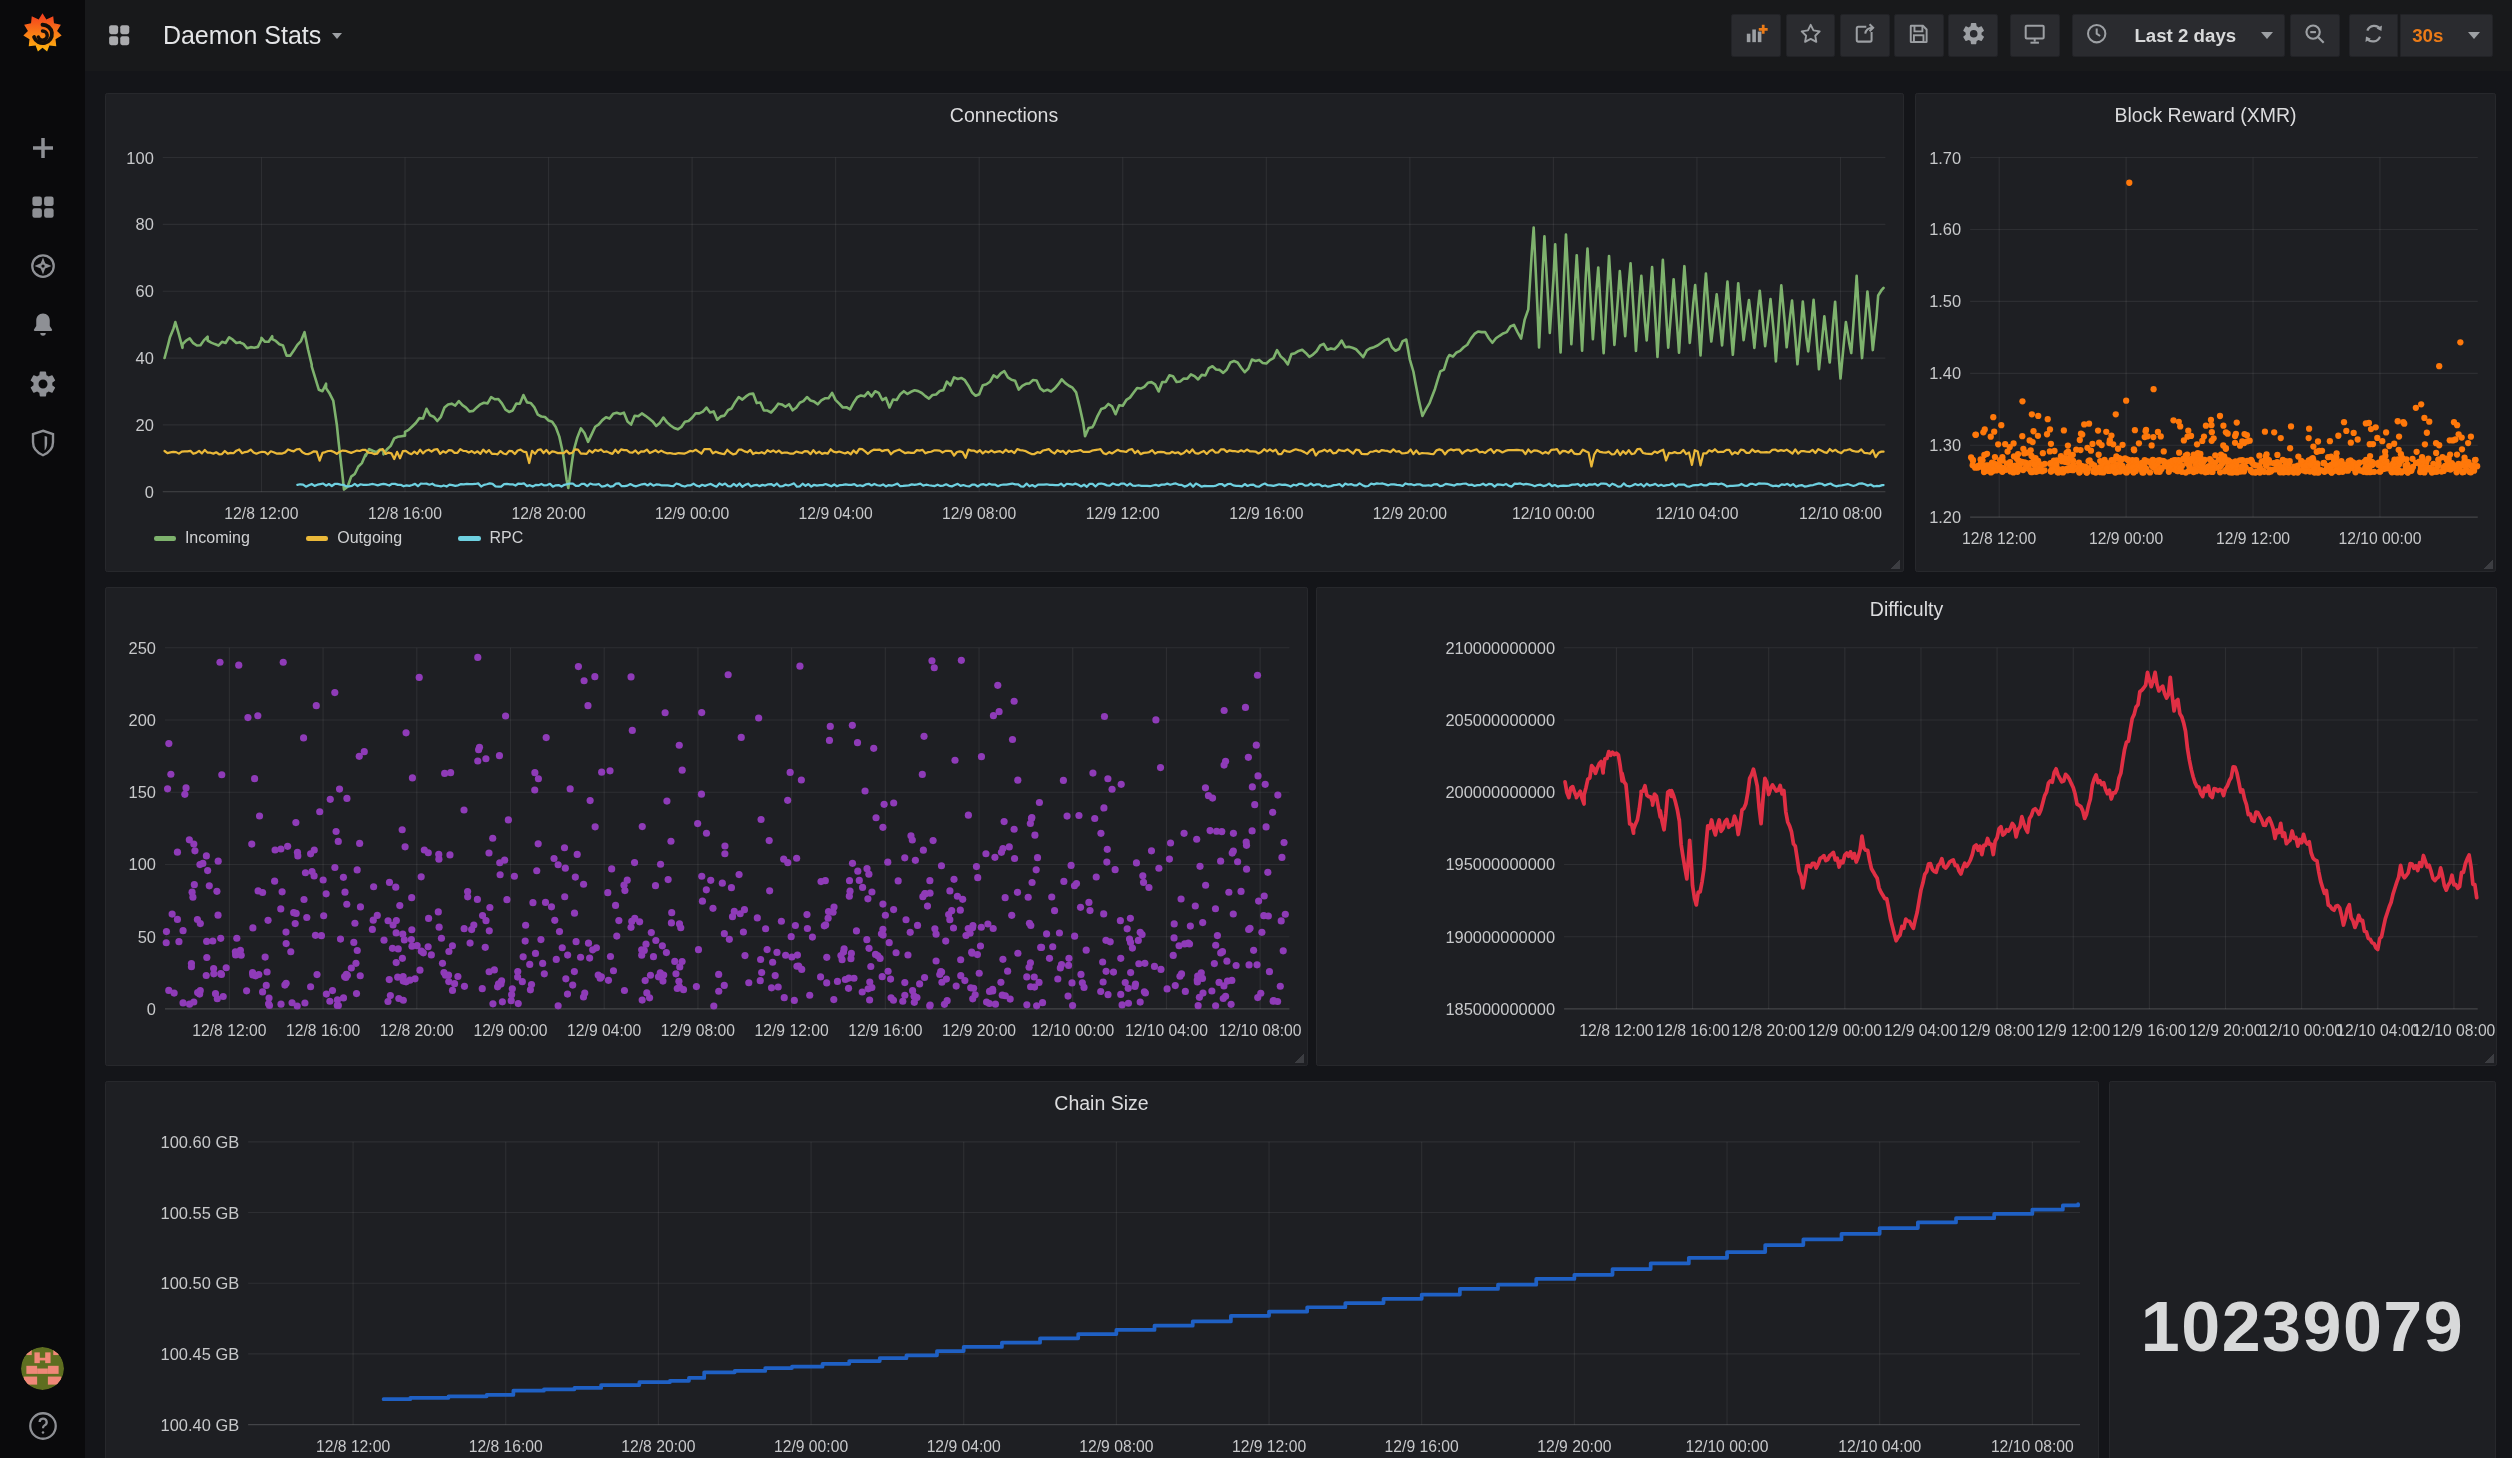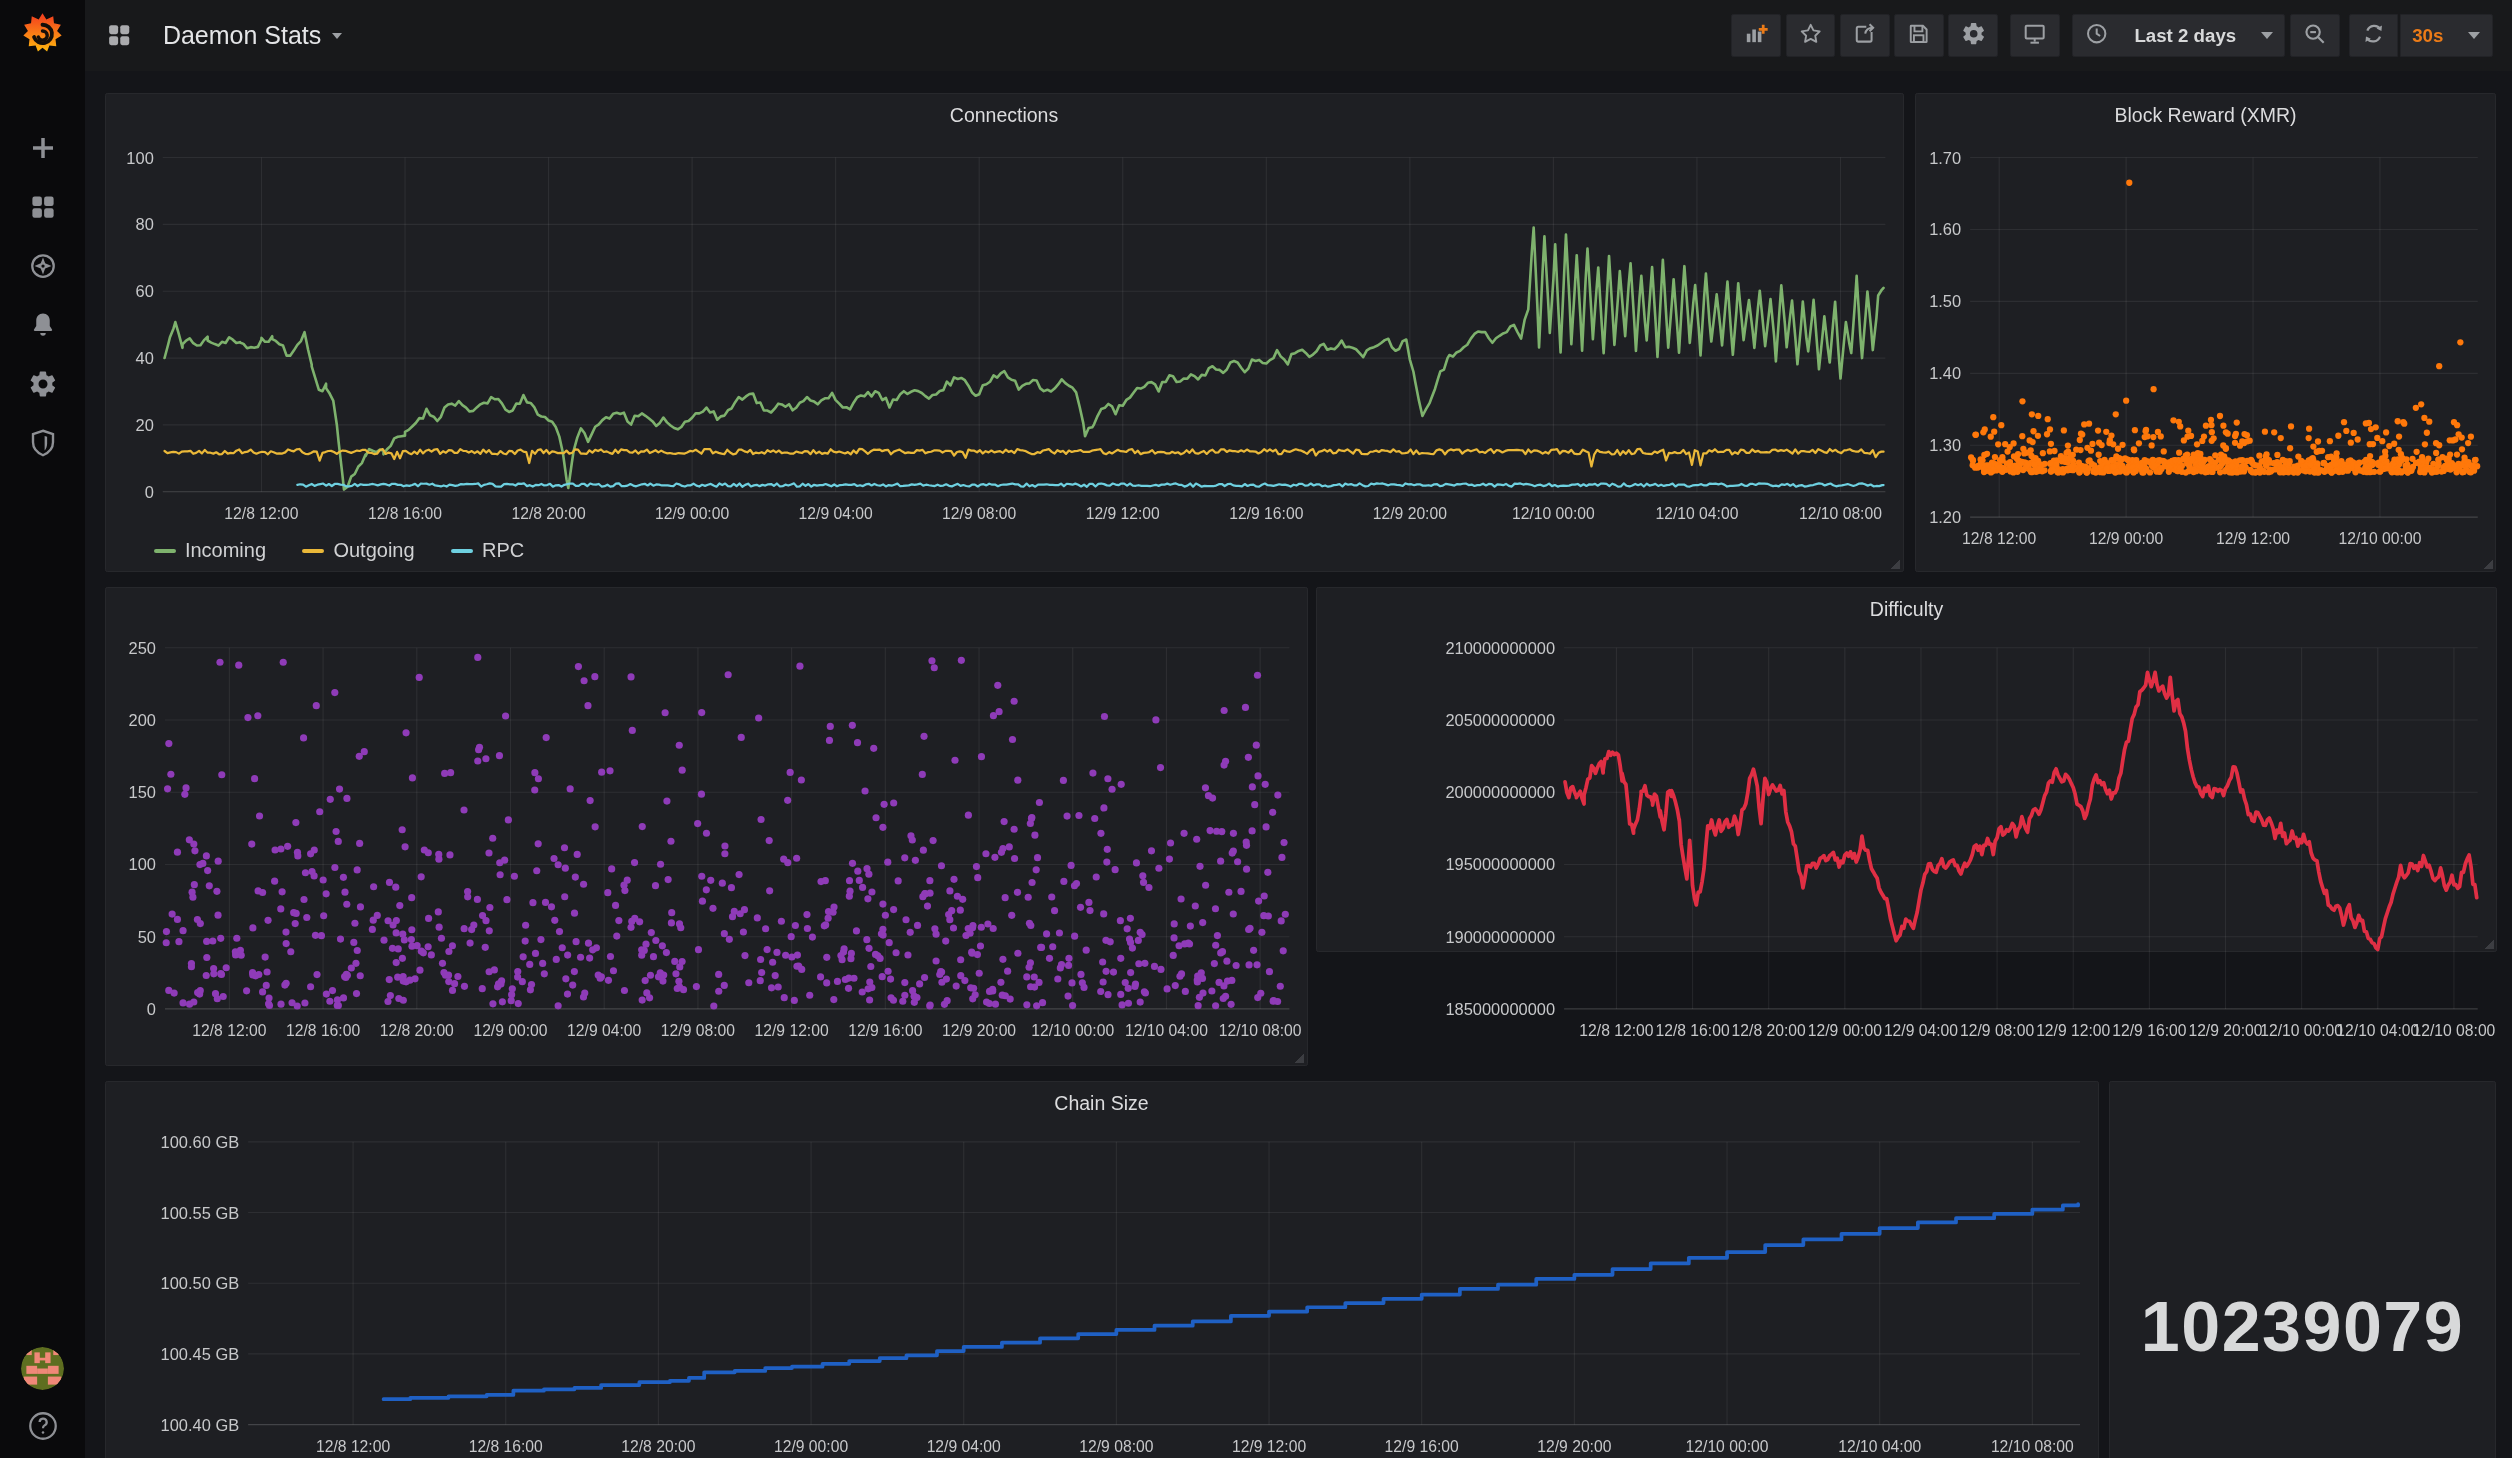--- a/index.html
+++ b/index.html
@@ -32,22 +32,22 @@
   .bgroup{display:flex;gap:1.5px;margin-left:9px}
   
   .dash{position:fixed;left:85px;top:71px;right:0;bottom:0;background:#141519}
   .panel{position:absolute;background:#1e1f23;border:0.7px solid #27282c;border-radius:2.2px}
   .panel::after{content:"";position:absolute;right:2.2px;bottom:2.2px;width:10.5px;height:10.5px;
     background:linear-gradient(135deg,transparent 55%,#55565b 55%);opacity:.55;pointer-events:none}
   .ptitle{position:absolute;top:0;left:0;right:0;height:43px;line-height:43px;text-align:center;
     font-size:19.5px;font-weight:500;color:#dcdcde;margin:0;z-index:2;cursor:pointer}
   .chart{position:absolute;left:0;top:0;right:0;bottom:0}
   .chart svg{display:block}
-  .legend{position:absolute;left:48px;bottom:9px;display:flex;gap:36px;align-items:center;
-    font-size:20px;color:#d0d1d3;z-index:3}
+  .legend{position:absolute;left:48px;bottom:24px;display:flex;gap:56px;align-items:center;
+    font-size:16px;color:#d0d1d3;z-index:3}
   .litem{display:flex;align-items:center;gap:9px;cursor:pointer}
   .sw{width:22.4px;height:4.5px;border-radius:2.2px;display:inline-block}
   .big-stat{position:absolute;left:0;right:0;top:52%;text-align:center;font-size:70px;font-weight:700;color:#d8d9da;letter-spacing:1.5px}
 </style>
 </head>
 <body>
 
 <aside class="sidebar">
   <div class="logo">
     <svg viewBox="0 0 64 64" width="49" height="49">
@@ -2114,21 +2114,21 @@
           <circle cx="631.0" cy="105.1" r="4.8" fill="#8f3bb8"></circle>
           <circle cx="653.0" cy="118.6" r="4.8" fill="#8f3bb8"></circle>
           <circle cx="1191.9" cy="130.2" r="4.8" fill="#8f3bb8"></circle>
           <circle cx="1213.8" cy="151.5" r="4.8" fill="#8f3bb8"></circle>
           <circle cx="747.0" cy="166.9" r="4.8" fill="#8f3bb8"></circle>
           <circle cx="305.2" cy="139.9" r="4.8" fill="#8f3bb8"></circle>
         </svg>
       </div>
   </section>
 
-  <section class="panel" style="left:1231px;top:516px;width:1181px;height:365px">
+  <section class="panel" style="left:1231px;top:516px;width:1181px;height:479px">
     <h2 class="ptitle">Difficulty</h2>
     <div class="chart" id="chart-difficulty">
         <svg width="1179" height="477" viewBox="0 0 1576 638">
           <line x1="400.01041666666663" y1="80" x2="400.01041666666663" y2="563" stroke="rgba(255,255,255,0.07)" stroke-width="1.5"></line>
           <text x="400.01041666666663" y="599" text-anchor="middle" fill="#c7c8ca" font-size="21">12/8 12:00</text>
           <line x1="501.84375" y1="80" x2="501.84375" y2="563" stroke="rgba(255,255,255,0.07)" stroke-width="1.5"></line>
           <text x="501.84375" y="599" text-anchor="middle" fill="#c7c8ca" font-size="21">12/8 16:00</text>
           <line x1="603.6770833333334" y1="80" x2="603.6770833333334" y2="563" stroke="rgba(255,255,255,0.07)" stroke-width="1.5"></line>
           <text x="603.6770833333334" y="599" text-anchor="middle" fill="#c7c8ca" font-size="21">12/8 20:00</text>
           <line x1="705.5104166666667" y1="80" x2="705.5104166666667" y2="563" stroke="rgba(255,255,255,0.07)" stroke-width="1.5"></line>

